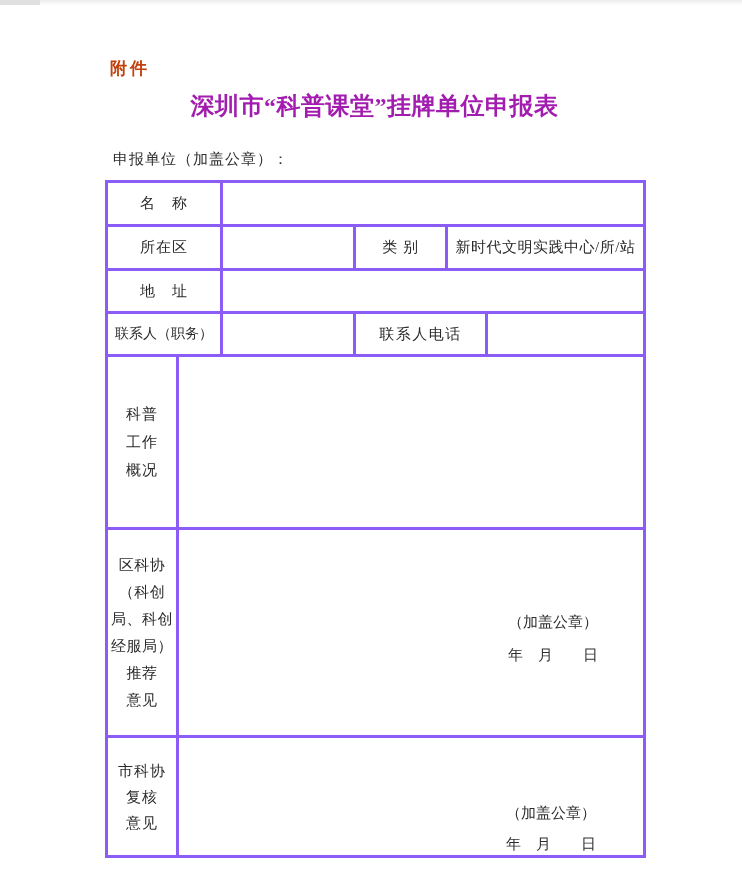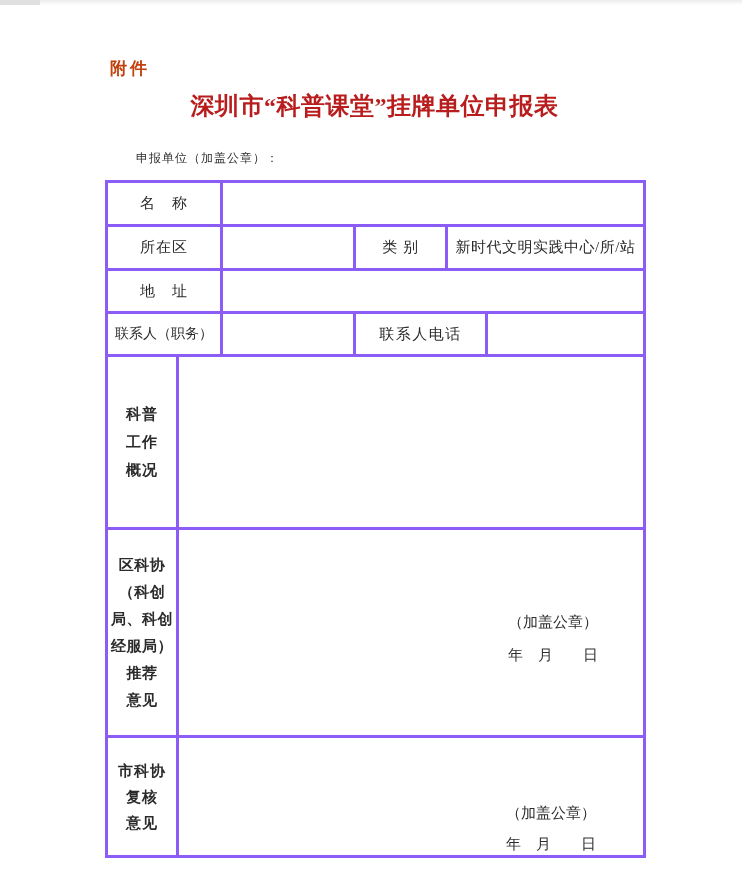--- a/index.html
+++ b/index.html
@@ -14,25 +14,25 @@
   .scan-corner{
     position:absolute;top:0;left:0;width:40px;height:5px;background:#e0e0e0;
   }
   .attachment{
     position:absolute;left:110px;top:57px;
     font-family:"Liberation Sans","DejaVu Sans",sans-serif;
     font-size:17px;font-weight:bold;color:#c2410c;letter-spacing:3px;
   }
   .title{
     position:absolute;left:102px;top:90px;width:545px;margin:0;
-    text-align:center;font-size:24px;font-weight:bold;color:#b91c1c;letter-spacing:0.5px;
+    text-align:center;font-size:24px;font-weight:bold;color:#a21caf;letter-spacing:0.5px;
   }
   .subtitle{
-    position:absolute;left:136px;top:150px;
-    font-size:12px;color:#2e2e2e;letter-spacing:1px;
+    position:absolute;left:113px;top:150px;
+    font-size:15px;color:#2e2e2e;letter-spacing:1px;
   }
   table.form{
     position:absolute;left:105px;top:180px;width:538px;
     border-collapse:collapse;table-layout:fixed;
   }
   table.form td{
     border:3px solid #8b5cf6;padding:0;vertical-align:middle;
     text-align:center;font-size:15px;color:#2b2b2b;
     overflow:hidden;
   }
@@ -41,21 +41,21 @@
   tr.r3{height:43px}
   tr.r4{height:43px}
   tr.r5{height:43px}
   tr.r6{height:173px}
   tr.r7{height:208px}
   tr.r8{height:120px}
   td.lbl{letter-spacing:1px;}
   td.lbl.tight{font-size:14px;letter-spacing:0;}
   td.phone{letter-spacing:1.5px;}
   td.cat{font-size:13.5px;letter-spacing:0.5px;}
-  td.multi{white-space:pre-line;font-weight:bold;}
+  td.multi{white-space:pre-line;}
   td.lh28{line-height:28px;}
   td.lh27{line-height:27px;letter-spacing:0.5px;}
   td.lh26{line-height:26px;}
   td.rel{position:relative;}
   .sealblock{position:absolute;text-align:left;font-size:15px;color:#2e2e2e;margin-left:40px;}
   .sb7{left:289px;top:76px;line-height:33px;}
   .sb8{left:287px;top:60px;line-height:31px;}
 </style>
 </head>
 <body>

